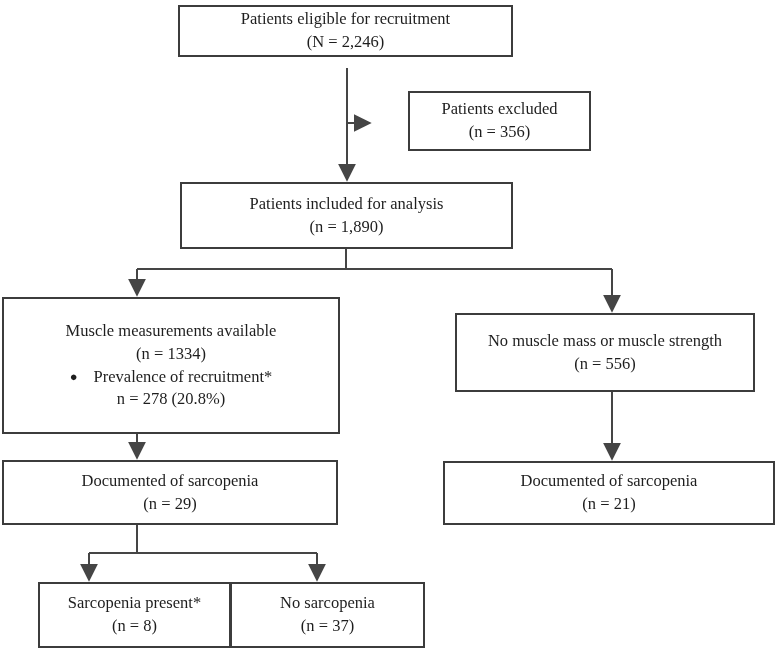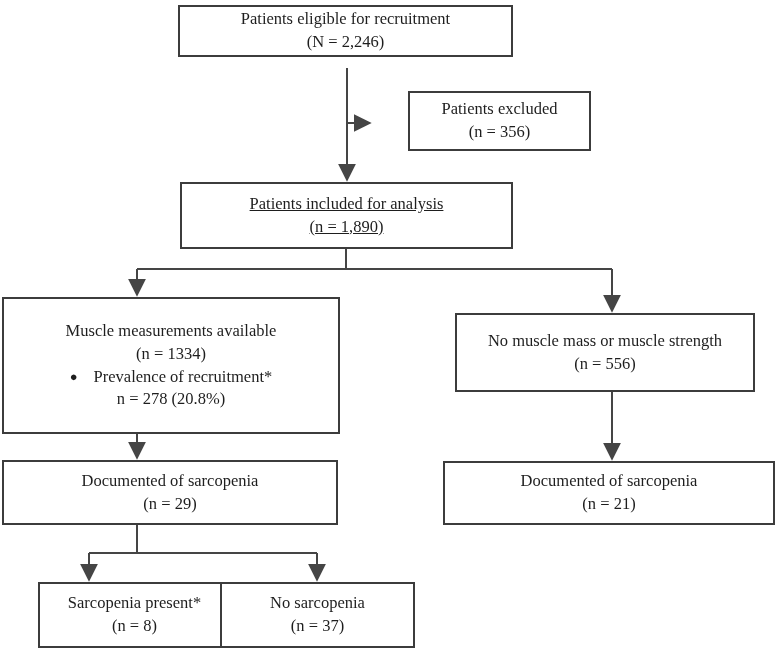--- a/index.html
+++ b/index.html
@@ -34,27 +34,27 @@
     z-index:1;
     font-size:16.5px;
     line-height:1.38;
   }
   .box p{margin:0;padding:0;}
   .bullet-row{display:flex;align-items:baseline;gap:16px;}
   .bullet{font-size:13px;transform:translateY(-1px);}
   
   #box-eligible      {left:178px;top:5px;  width:335px;height:52px;}
   #box-excluded      {left:372px;top:91px; width:183px;height:60px;margin-left:36px;}
-  #box-included      {left:180px;top:182px;width:333px;height:67px;text-decoration:underline;}
+  #box-included      {left:180px;top:182px;width:333px;height:67px;}
   #box-muscle        {left:2px;  top:297px;width:338px;height:137px;}
   #box-no-muscle     {left:455px;top:313px;width:300px;height:79px;}
   #box-doc-left      {left:2px;  top:460px;width:336px;height:65px;}
   #box-doc-right     {left:443px;top:461px;width:332px;height:64px;}
   #box-present       {left:5px;  top:582px;width:193px;height:66px;margin-left:33px;}
-  #box-no-sarcopenia {left:220px;top:582px;width:195px;height:66px;}
+  #box-no-sarcopenia {left:230px;top:582px;width:195px;height:66px;}
 </style>
 </head>
 <body>
 
 <div class="canvas">
 
   <svg class="connectors" width="781" height="652" viewBox="0 0 781 652" xmlns="http://www.w3.org/2000/svg">
     <defs>
       <marker id="arrow" viewBox="0 0 10 10" markerWidth="9" markerHeight="9" refX="8.5" refY="5" orient="auto">
         <path d="M0,0 L10,5 L0,10 z" fill="#454545"></path>

